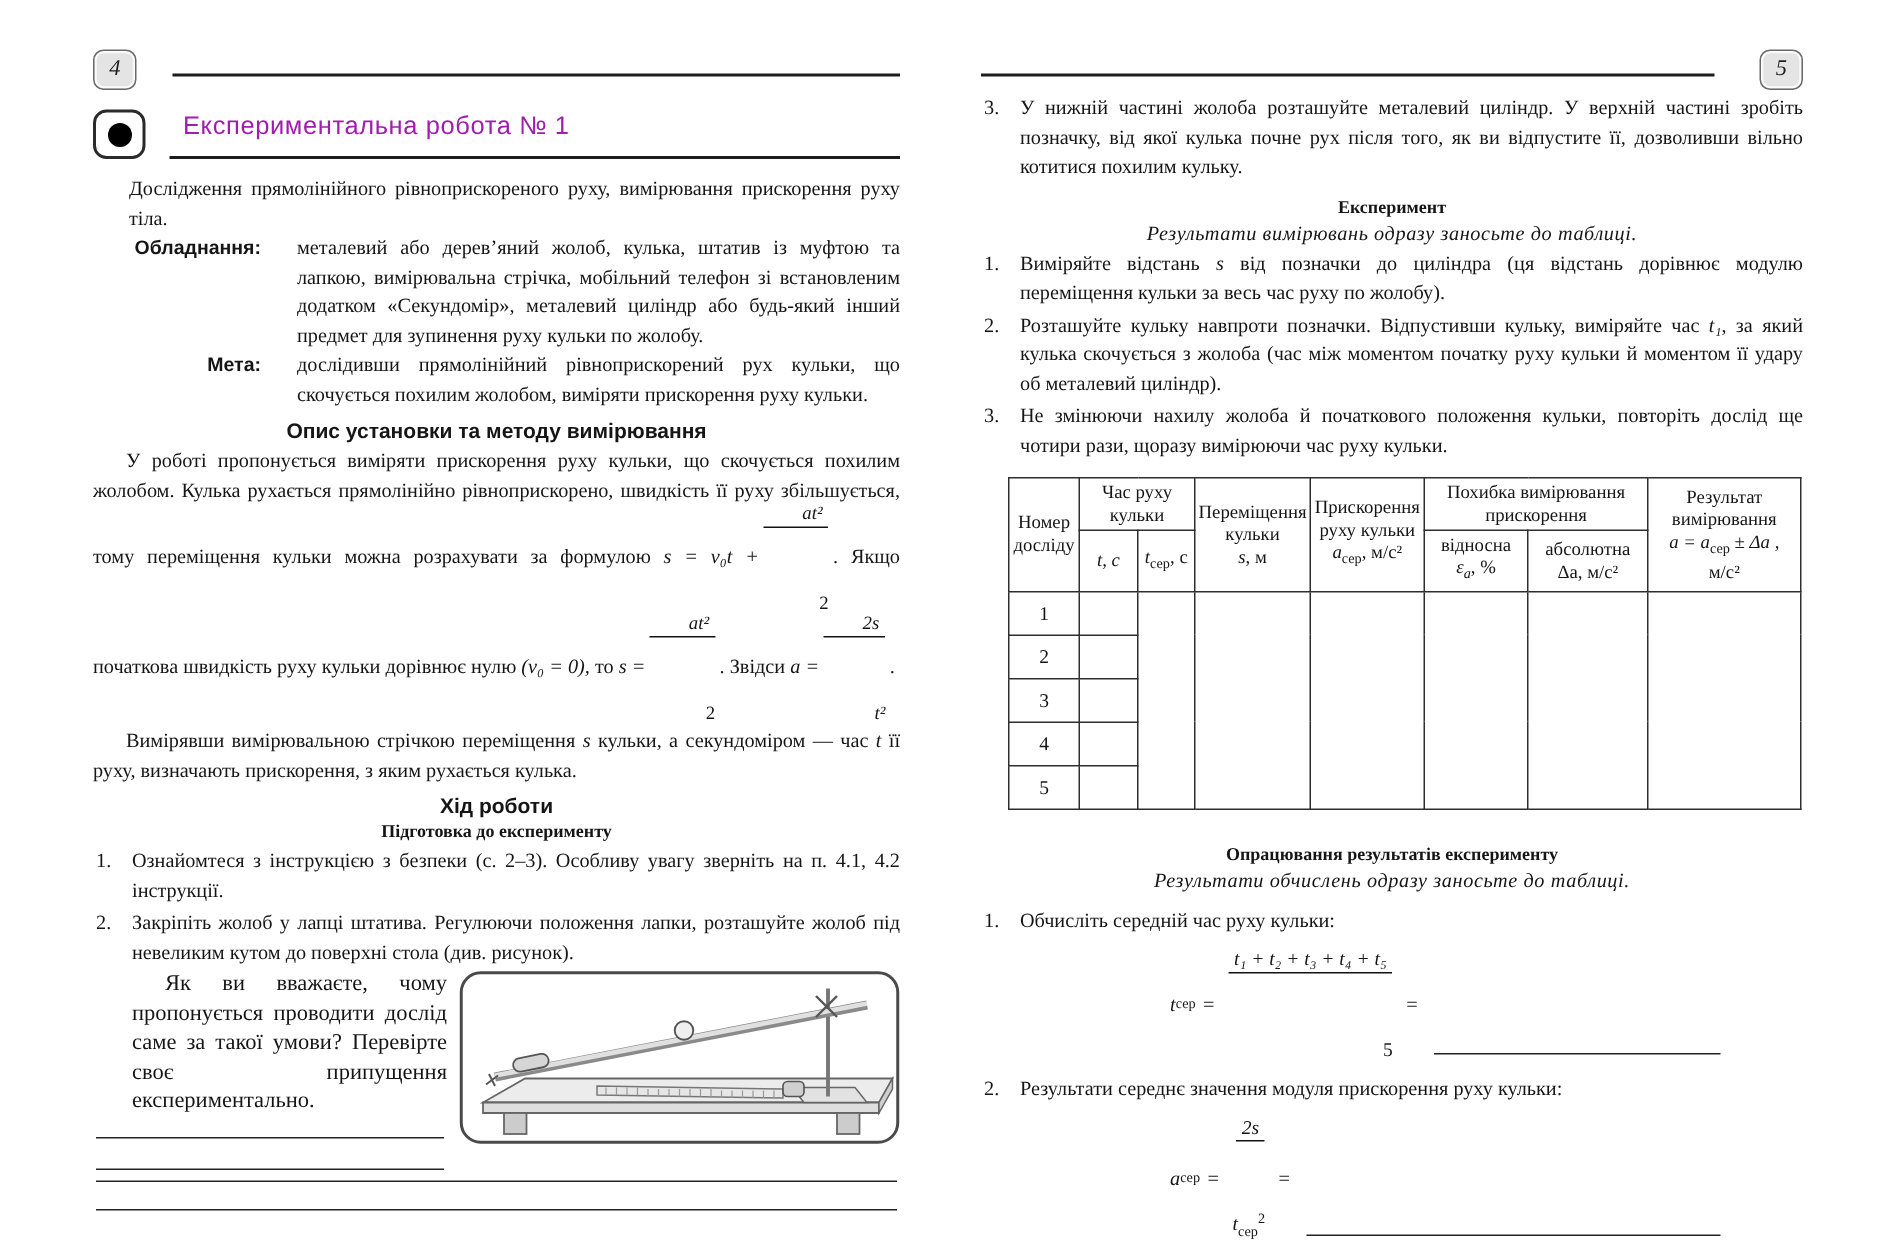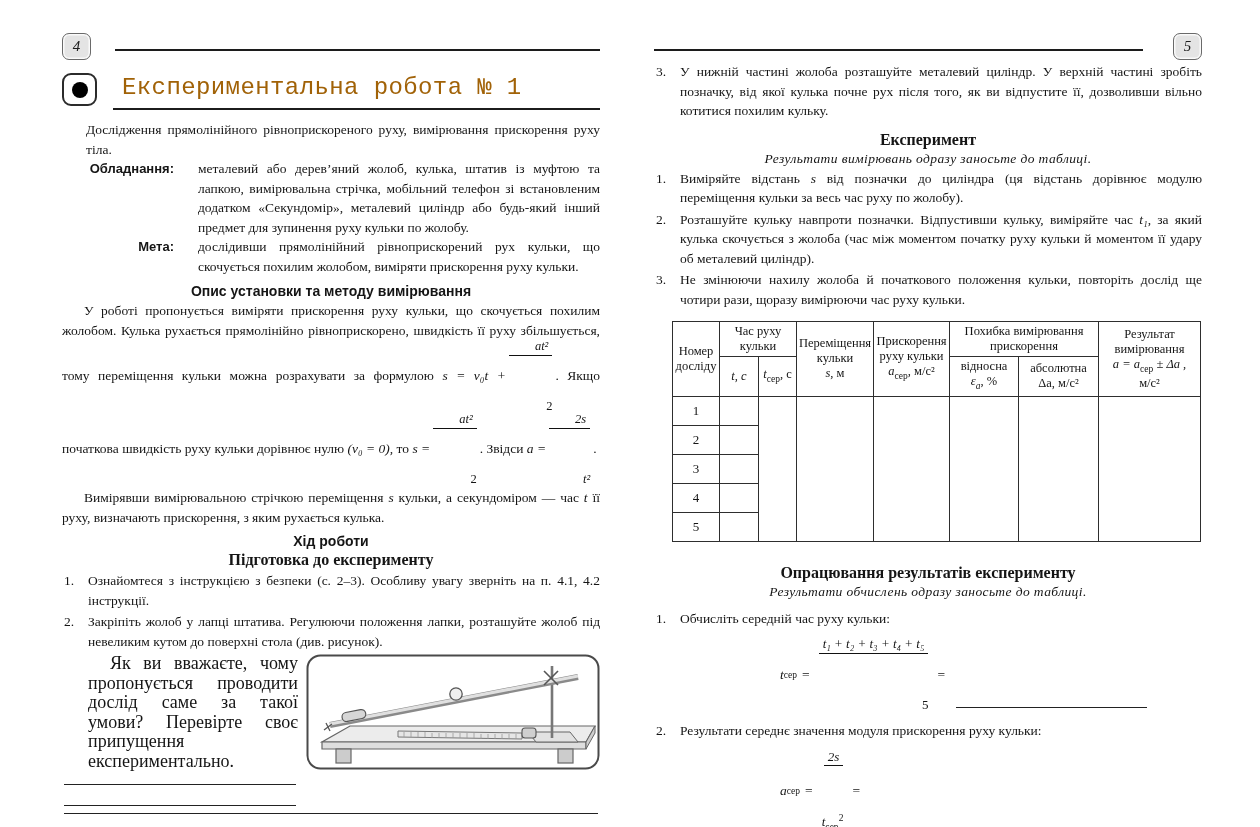--- a/index.html
+++ b/index.html
@@ -20,31 +20,31 @@
   .hdr-row { display:flex; }
   .hdr-row .rule { flex:1; align-self:flex-start; margin-top:16px; }
   #left-page  .hdr-row .rule { margin-left:24px; }
   #right-page .hdr-row .rule { margin-right:30px; }
 
   .title-row { display:flex; margin-top:13px; }
   .circle-badge { width:35px; height:33px; flex:0 0 35px; border:2.5px solid #2b2b2b; border-radius:9px;
                   background:#fff; display:flex; align-items:center; justify-content:center; }
   .circle-badge .dot { width:16px; height:16px; border-radius:50%; background:#000; }
   .title-block { flex:1; margin-left:16px; border-bottom:2px solid #1c1c1c; padding:1px 0 7px 9px; }
-  .title { font-family:Liberation Mono, monospace; font-size:24px; letter-spacing:0.4px; color:#a16207; }
+  .title { font-family:Liberation Sans, sans-serif; font-size:17px; letter-spacing:0.4px; color:#a21caf; }
 
   
   .meta { margin-top:10px; }
   .meta-row { display:flex; }
   .meta-label { width:112px; flex:0 0 112px; text-align:right; font-family:"Liberation Sans", sans-serif;
                 font-weight:bold; font-size:13px; line-height:19.5px; }
   .meta-text { flex:1; margin-left:24px; text-align:justify; font-size:13.5px; line-height:19.5px; }
 
   .h-sans  { text-align:center; font-family:"Liberation Sans", sans-serif; font-weight:bold; font-size:14px; margin-top:7px; }
-  .h-serif { text-align:center; font-weight:bold; font-size:16px; margin-top:2px; }
+  .h-serif { text-align:center; font-weight:bold; font-size:12px; margin-top:2px; }
   .h-italic{ text-align:center; font-style:italic; font-size:13.5px; letter-spacing:0.4px; margin-top:2px; }
 
   .body-p { font-size:13.5px; line-height:19.5px; text-align:justify; }
   .indent { text-indent:22px; }
   .mt2 { margin-top:2px; } .mt4 { margin-top:4px; } .mt6 { margin-top:6px; } .mt10 { margin-top:10px; }
 
   .step { display:flex; font-size:13.5px; line-height:19.5px; margin-top:2px; }
   .step-num  { width:26px; flex:0 0 26px; padding-left:2px; }
   .step-body { flex:1; text-align:justify; }
 
@@ -52,21 +52,21 @@
 
   
   .frac { display:inline-flex; flex-direction:column; align-items:flex-end; vertical-align:middle;
           margin:0 3px; font-size:12.5px; line-height:13px;gap:43px; }
   .fnum { border-bottom:1.3px solid #111; padding:0 4px 1.5px; }
   .fden { padding-top:1.5px; }
 
   
   .figure-row  { display:flex; margin-top:3px; }
   .figure-left { width:236px; flex:0 0 236px; }
-  .side-note { padding-left:26px; text-align:justify; font-size:18px; line-height:19.5px; text-indent:22px; }
+  .side-note { padding-left:26px; text-align:justify; font-size:15px; line-height:19.5px; text-indent:22px; }
   .short-line { border-bottom:1.6px solid #222; height:0; width:232px; margin:20px 0 0 2px; }
   .short-line.first { margin-top:13px; }
   .figure-box { margin-left:auto; }
   .long-line { border-bottom:1.6px solid #222; height:0; margin:18px 2px 0 2px; }
   .long-line.first { margin-top:7px; }
 
   
   table { border-collapse:collapse; table-layout:fixed; width:528px; margin:12px 0 0 18px;
           font-size:12.5px; }
   th, td { border:1.4px solid #2e2e2e; font-weight:normal; text-align:center; vertical-align:middle;

